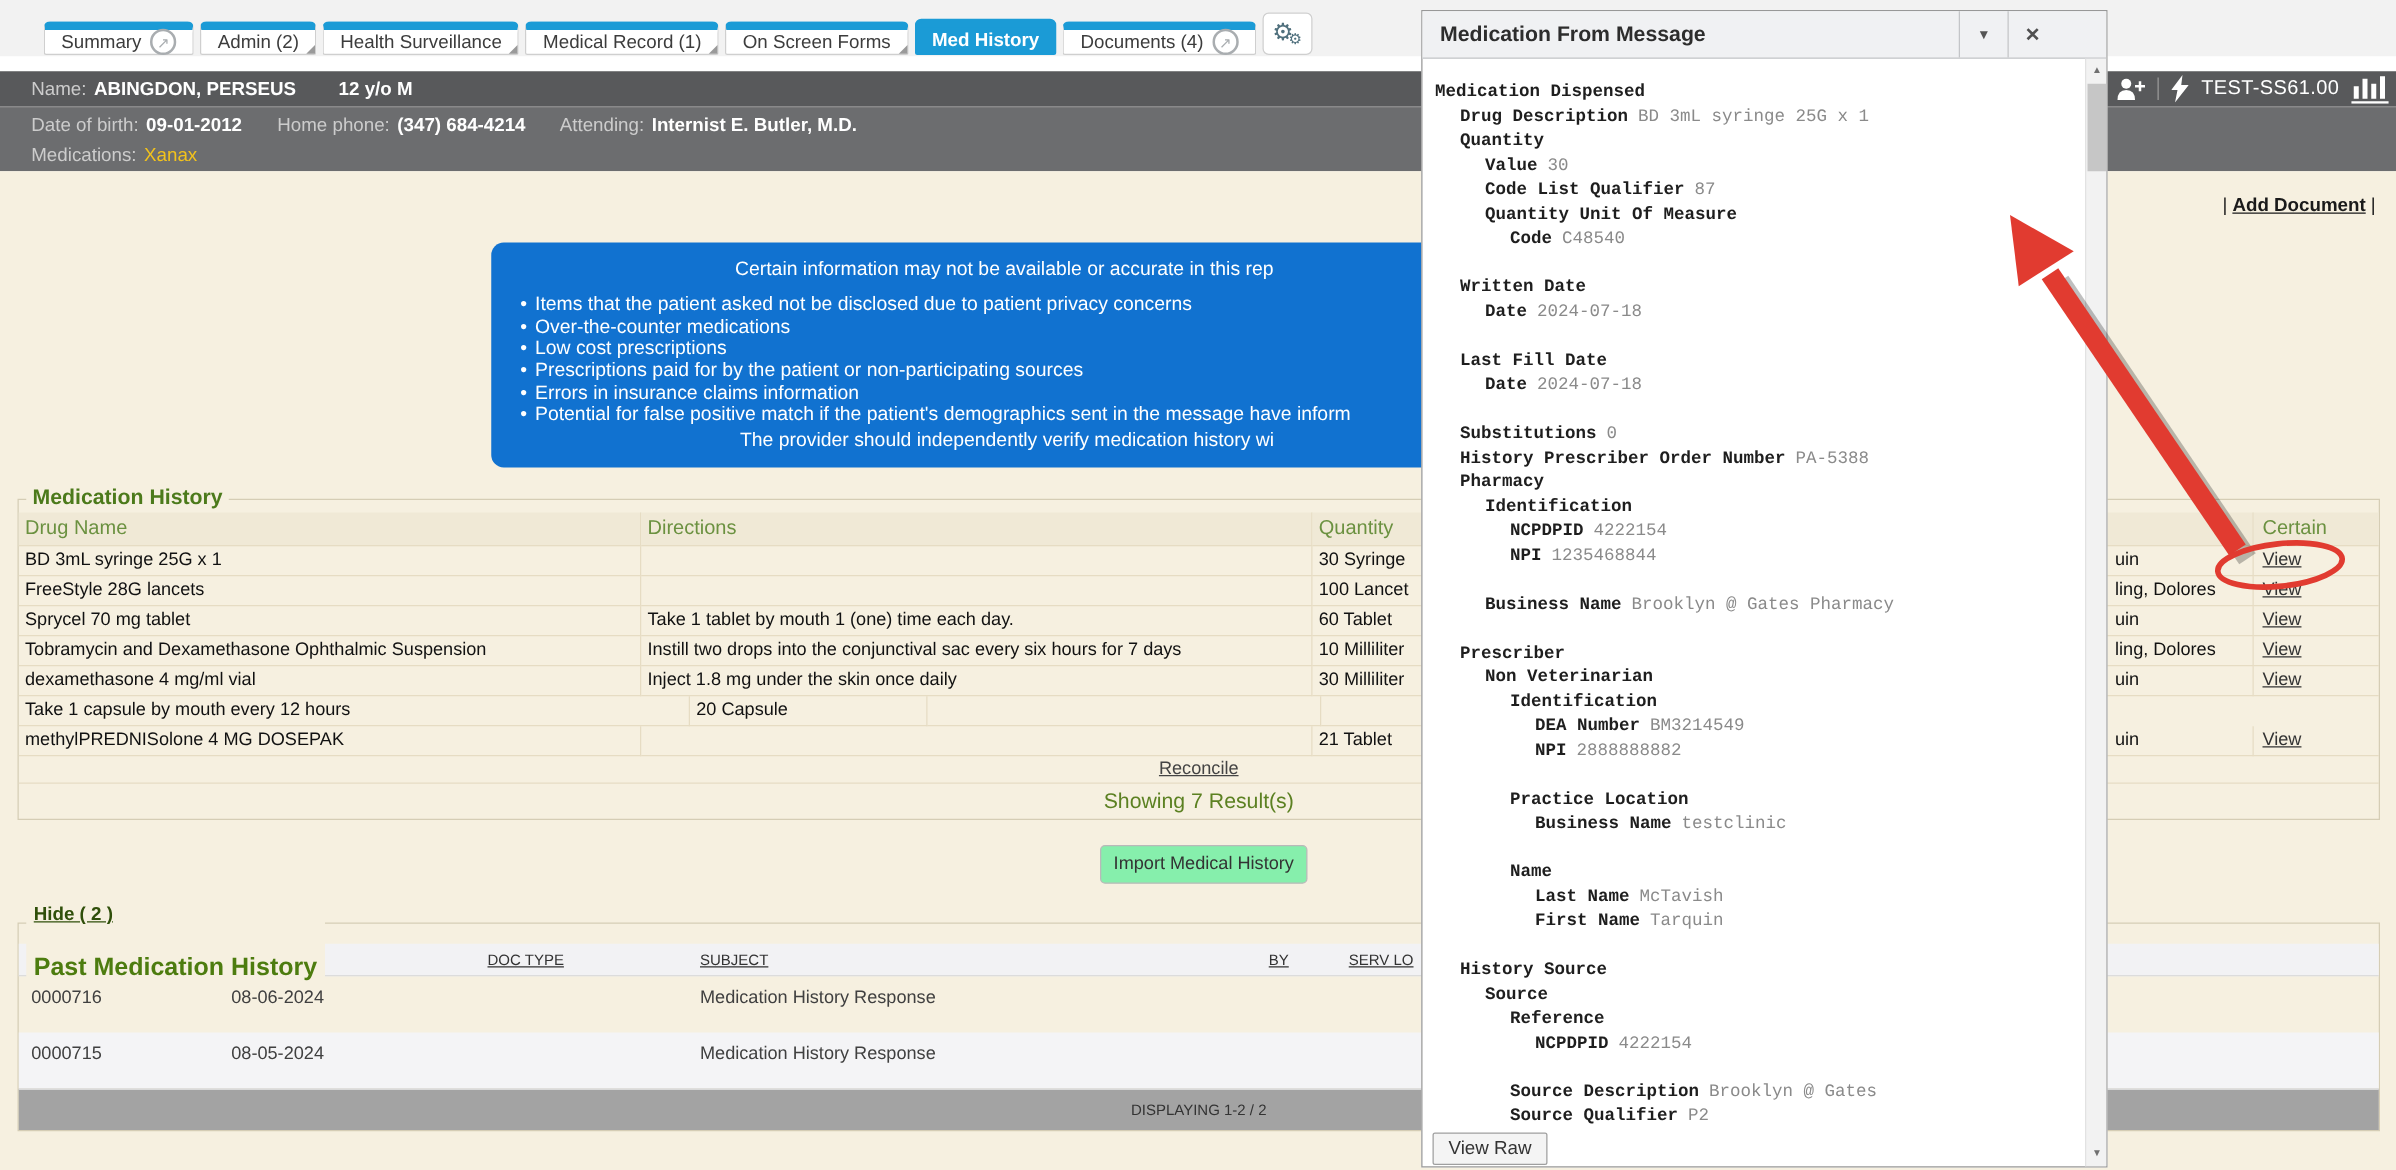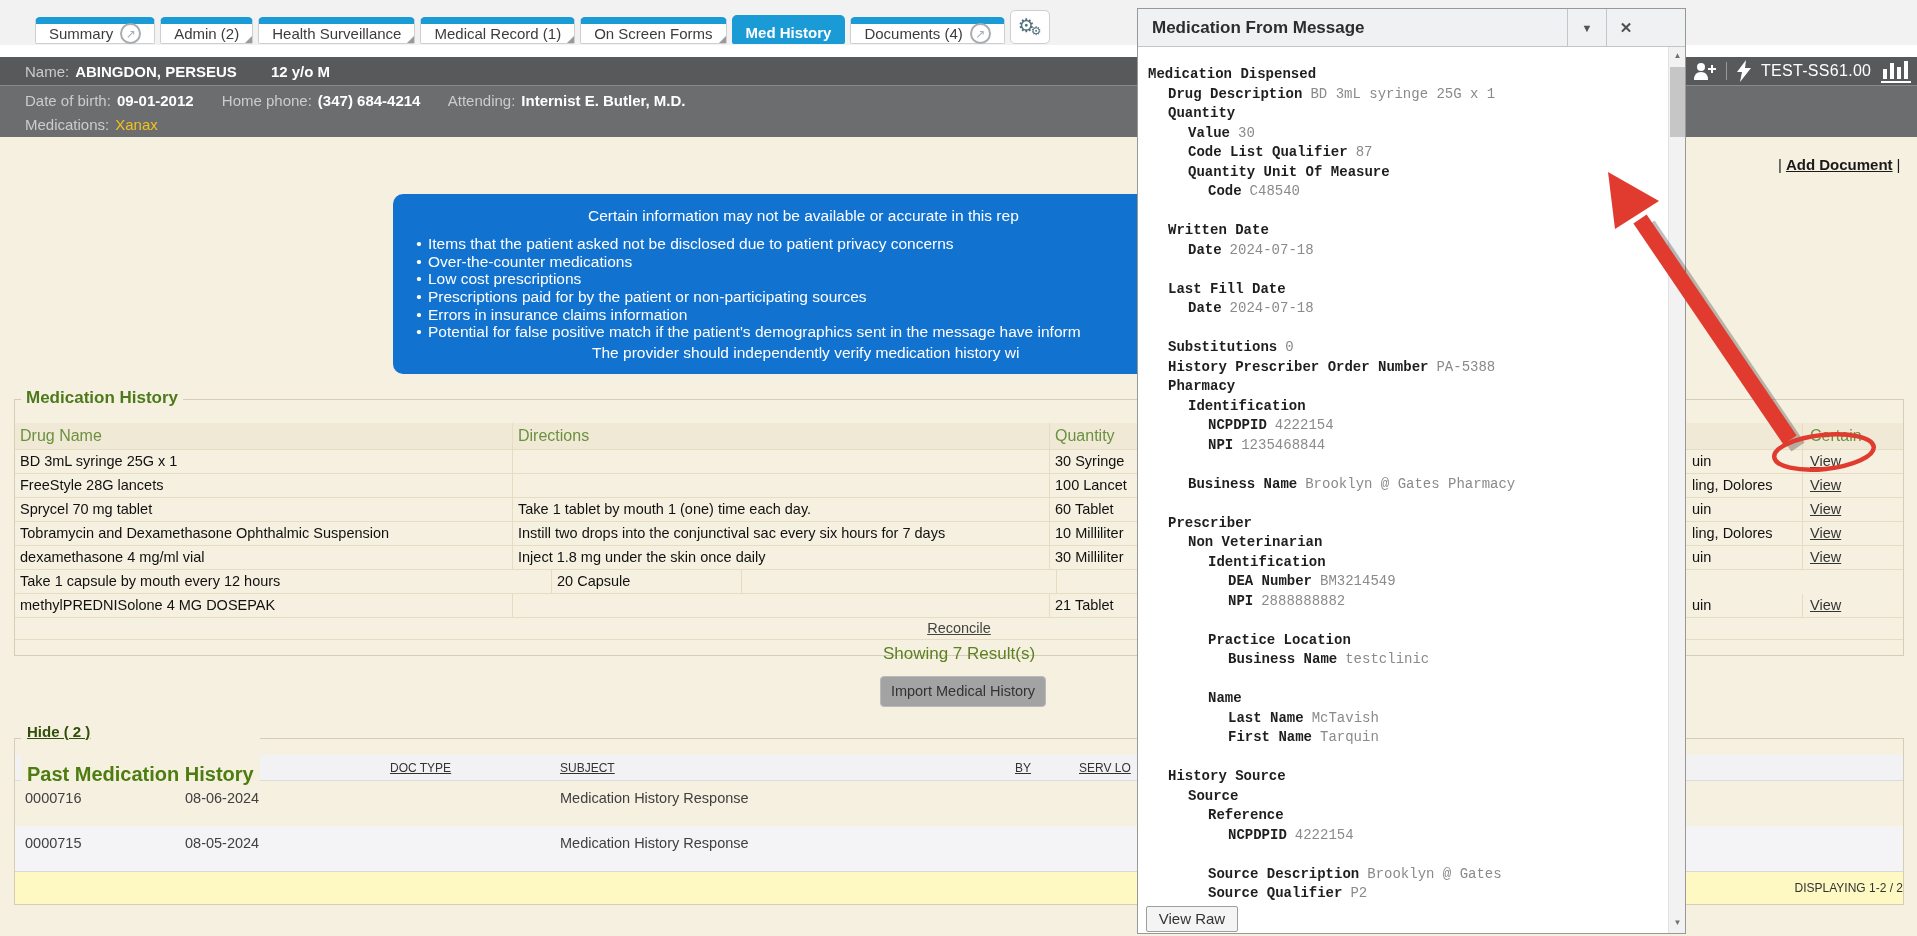--- a/index.html
+++ b/index.html
@@ -56,54 +56,54 @@
   .notice-foot { position:absolute; left:199px; top:150px; white-space:nowrap; }
 
   
   .fieldset { position:absolute; border:1px solid #d5cdb5; background:transparent; }
   .legend { position:absolute; left:6px; background:#f6f0e0; padding:0 5px; color:#4c7a1b;
             font-weight:bold; white-space:nowrap; }
 
   
   .fs1 { left:14px; top:399px; width:1890px; height:257px; }
   .fs1 .legend { top:-12px; font-size:17px; }
-  .mh-table { margin-top:23px; width:1888px; font-size:14.5px; color:#111; }
+  .mh-table { margin-top:10px; width:1888px; font-size:14.5px; color:#111; }
   .mh-hrow, .mh-row { display:flex; }
   .mh-cell { border-right:1px solid #e6dcc3; border-bottom:1px solid #e6dcc3; padding-left:5px;
              height:24px; line-height:23px; overflow:hidden; white-space:nowrap; }
   .mh-hrow .mh-cell { background:#f0e9d6; color:#6b9140; font-size:16px; height:27px; line-height:26px; }
   .c1{width:498px;} .c2{width:537px;} .c3{width:190px;} .c4{width:315px;}
   .c5{width:248px; padding-left:137px;} .c6{width:100px; padding-left:7px; border-right:none;}
   .mh-full { border-bottom:1px solid #e6dcc3; height:22px; line-height:21px; text-align:center; }
   .mh-full a { color:#444; }
   .mh-showing { height:28px; line-height:28px; text-align:center; color:#5c8122; font-size:17px; }
   .mh-table a, .adddoc a, .ph-hcell a, .hide-link { text-decoration:underline; cursor:pointer; }
   .mh-cell a { color:#333; }
 
   
-  .import-btn { position:absolute; left:880px; top:676px; width:166px; height:31px; background:#a3a3a3;
+  .import-btn { position:absolute; left:880px; top:676px; width:166px; height:31px; background:#86efac;
           border:1px solid #b9b9b9; border-radius:4px; font-size:14.5px; color:#333;
           font-family:"Liberation Sans",sans-serif; text-align:center; line-height:29px; }
 
   
   .fs2 { left:14px; top:738px; width:1890px; height:167px; }
   .legend2 { position:absolute; top:-16px; left:6px; background:#f6f0e0; padding:0 6px;
              display:flex; align-items:baseline; gap:23px; white-space:nowrap;flex-direction:column; }
   .hide-link { font-size:15px; font-weight:bold; color:#2f4f0a; }
   .past-title { font-size:20px; font-weight:bold; color:#4d7c0f; }
   .ph-table { margin-top:16px; width:1888px; }
   .ph-hrow { display:flex; background:#f2f2f4; height:26px; border-bottom:1px solid #dcdcdc; }
   .ph-hcell { font-size:12px; color:#333; padding-top:6px; white-space:nowrap; overflow:hidden; }
   .ph-hcell span { text-decoration:underline; }
   .ph-row { display:flex; height:45px; font-size:14.5px; color:#404040; }
   .ph-row > div { padding-top:9px; white-space:nowrap; overflow:hidden; }
   .row-b { background:#f4f4f6; }
   .p1{width:165px; padding-left:10px;} .p2{width:205px; padding-left:5px;} .p3{width:170px; padding-left:5px;}
   .p4{width:455px; padding-left:5px;} .p5{width:60px; padding-left:5px;} .p6{width:833px; padding-left:9px;}
-  .ph-foot { height:33px; background:#fef9c3; border-top:1px solid #d9d9d9; text-align:right;
+  .ph-foot { height:33px; background:#a3a3a3; border-top:1px solid #d9d9d9; text-align:center;
              font-size:12px; color:#333; line-height:33px; }
 
   
   .modal { position:absolute; left:1137px; top:8px; width:549px; height:926px; background:#fff;
            border:1px solid #989898; z-index:10; }
   .m-head { display:flex; height:38px; background:#f0f1f3; border-bottom:1px solid #c3c5c8; }
   .m-title { width:429px; padding-left:14px; font-size:17px; font-weight:bold; color:#2d2d2d; line-height:37px; }
   .m-btn { width:39px; border-left:1px solid #c3c5c8; display:flex; align-items:center;
            justify-content:center; color:#555; cursor:pointer; }
   .m-caret { font-size:11px; }

